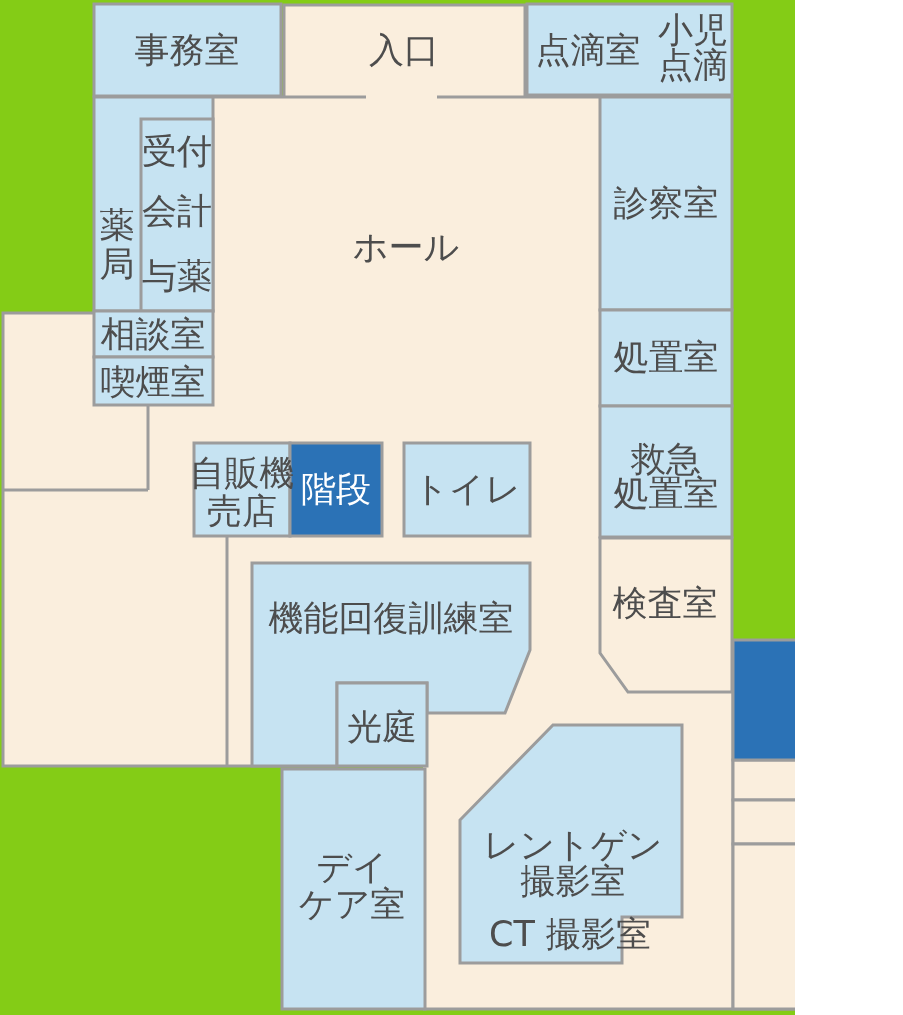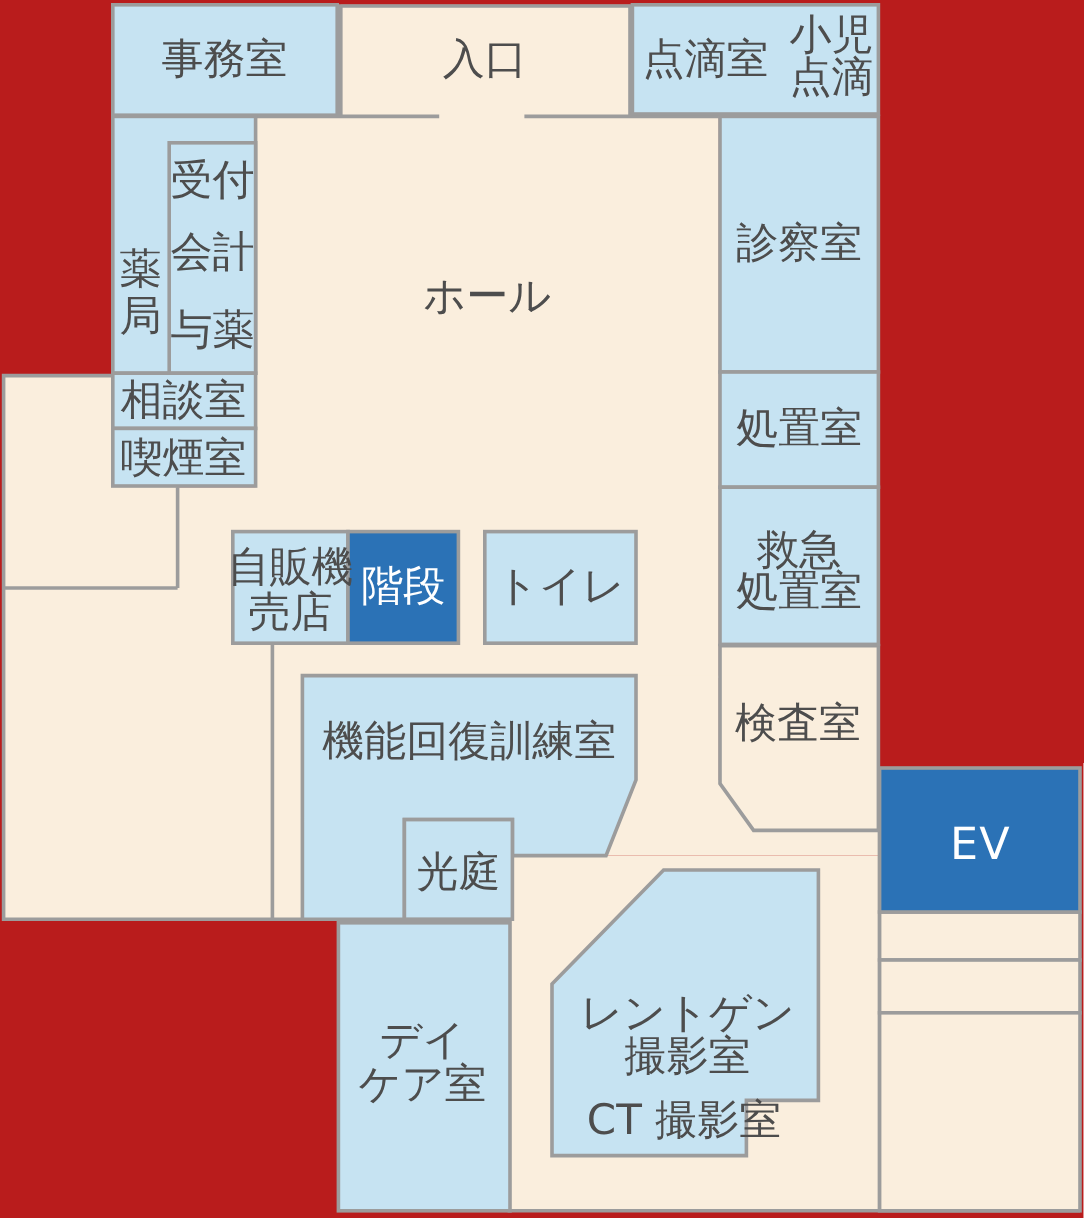--- a/index.html
+++ b/index.html
@@ -1,16 +1,16 @@
 <!DOCTYPE html>
 <html><head>
 <meta charset="utf-8">
 <style>
   html,body{margin:0;padding:0;background:#FFFFFF;}
-  .stage{position:relative;width:903px;height:1015px;background:#b91c1c;overflow:hidden;
+  .stage{position:relative;width:795px;height:1015px;background:#84cc16;overflow:hidden;
          font-family:"DejaVu Sans","Liberation Sans",sans-serif;}
   svg{position:absolute;left:0;top:0;}
   .box{stroke-width:3;}
   .wall{fill:none;stroke-width:3;stroke-linecap:butt;}
   text{font-family:"DejaVu Sans","Liberation Sans",sans-serif;
        font-size:35px;text-anchor:middle;dominant-baseline:central;}
   .lbl-en{font-size:37px;letter-spacing:1px;}
 </style>
 </head>
 <body>

